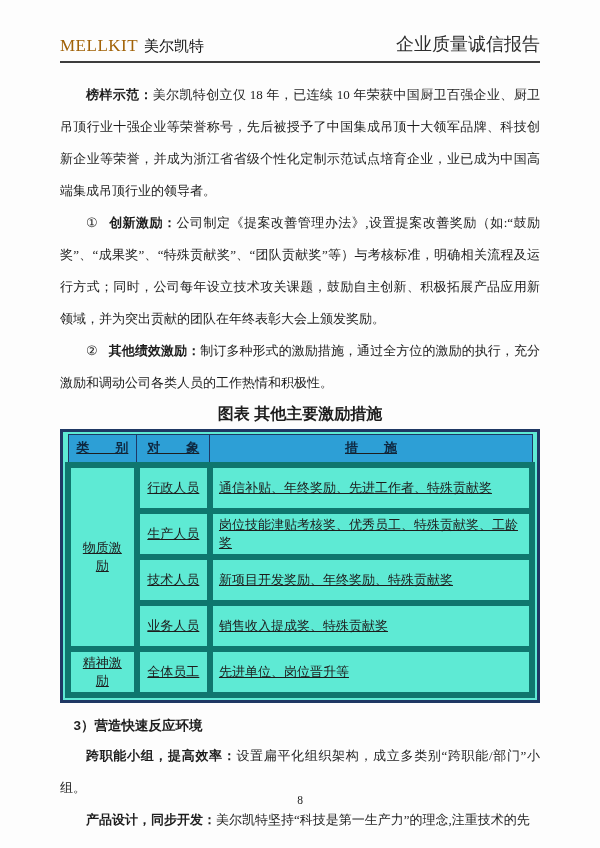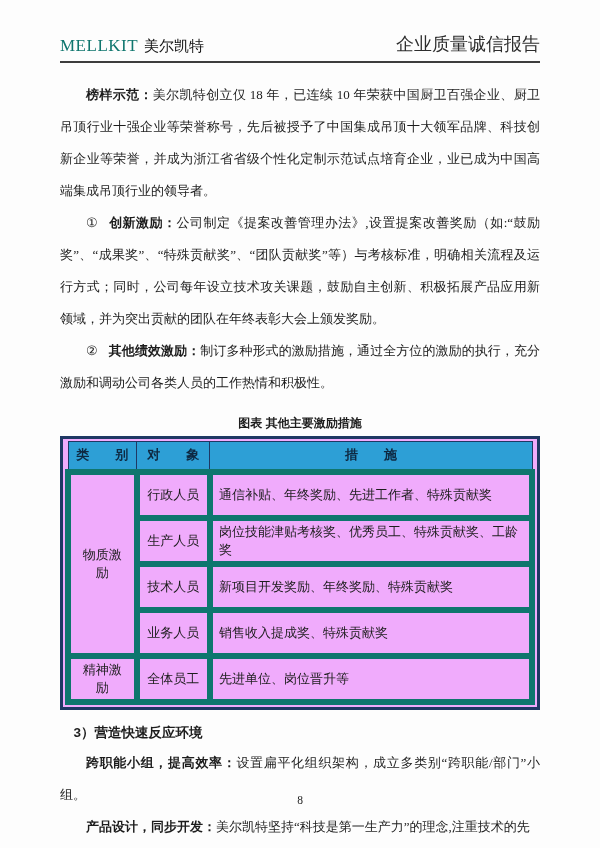--- a/index.html
+++ b/index.html
@@ -18,21 +18,21 @@
   .header-bar {
     margin: 0 60px;
     padding-top: 32px;
     padding-bottom: 5px;
     border-bottom: 2px solid #3d3d3d;
     display: flex;
     justify-content: space-between;
     align-items: flex-end;
   }
   .logo-en {
-    color: #0f766e;
+    color: #a16207;
     font-size: 17px;
     letter-spacing: 0.5px;
     text-align: right;
   }
   .logo-cn {
     font-size: 15px;
     color: #141414;
     margin-left: 6px;
   }
   .doc-title {
@@ -52,27 +52,28 @@
   .lead {
     font-weight: bold;
     font-family: "Liberation Sans", "DejaVu Sans", sans-serif;
   }
   .marker { margin-right: 11px; }
   
   .caption {
     text-align: center;
     font-weight: bold;
     font-family: "Liberation Sans", "DejaVu Sans", sans-serif;
-    font-size: 12px;
-    margin: 16px 0 4px;
+    font-size: 16px;
+    margin: 5px 0 4px;
   }
   .table-outer {
     border: 3px solid #1f3864;
     padding: 2px;
-    background: #f0abfc;
+    background: #5eead4;
+    text-decoration: underline;
   }
   table.incentive {
     width: 100%;
     border-collapse: collapse;
     font-size: 13px;
     color: #1d1d1d;
   }
   table.incentive th {
     background: #2d9fd6;
     color: #0e2841;

